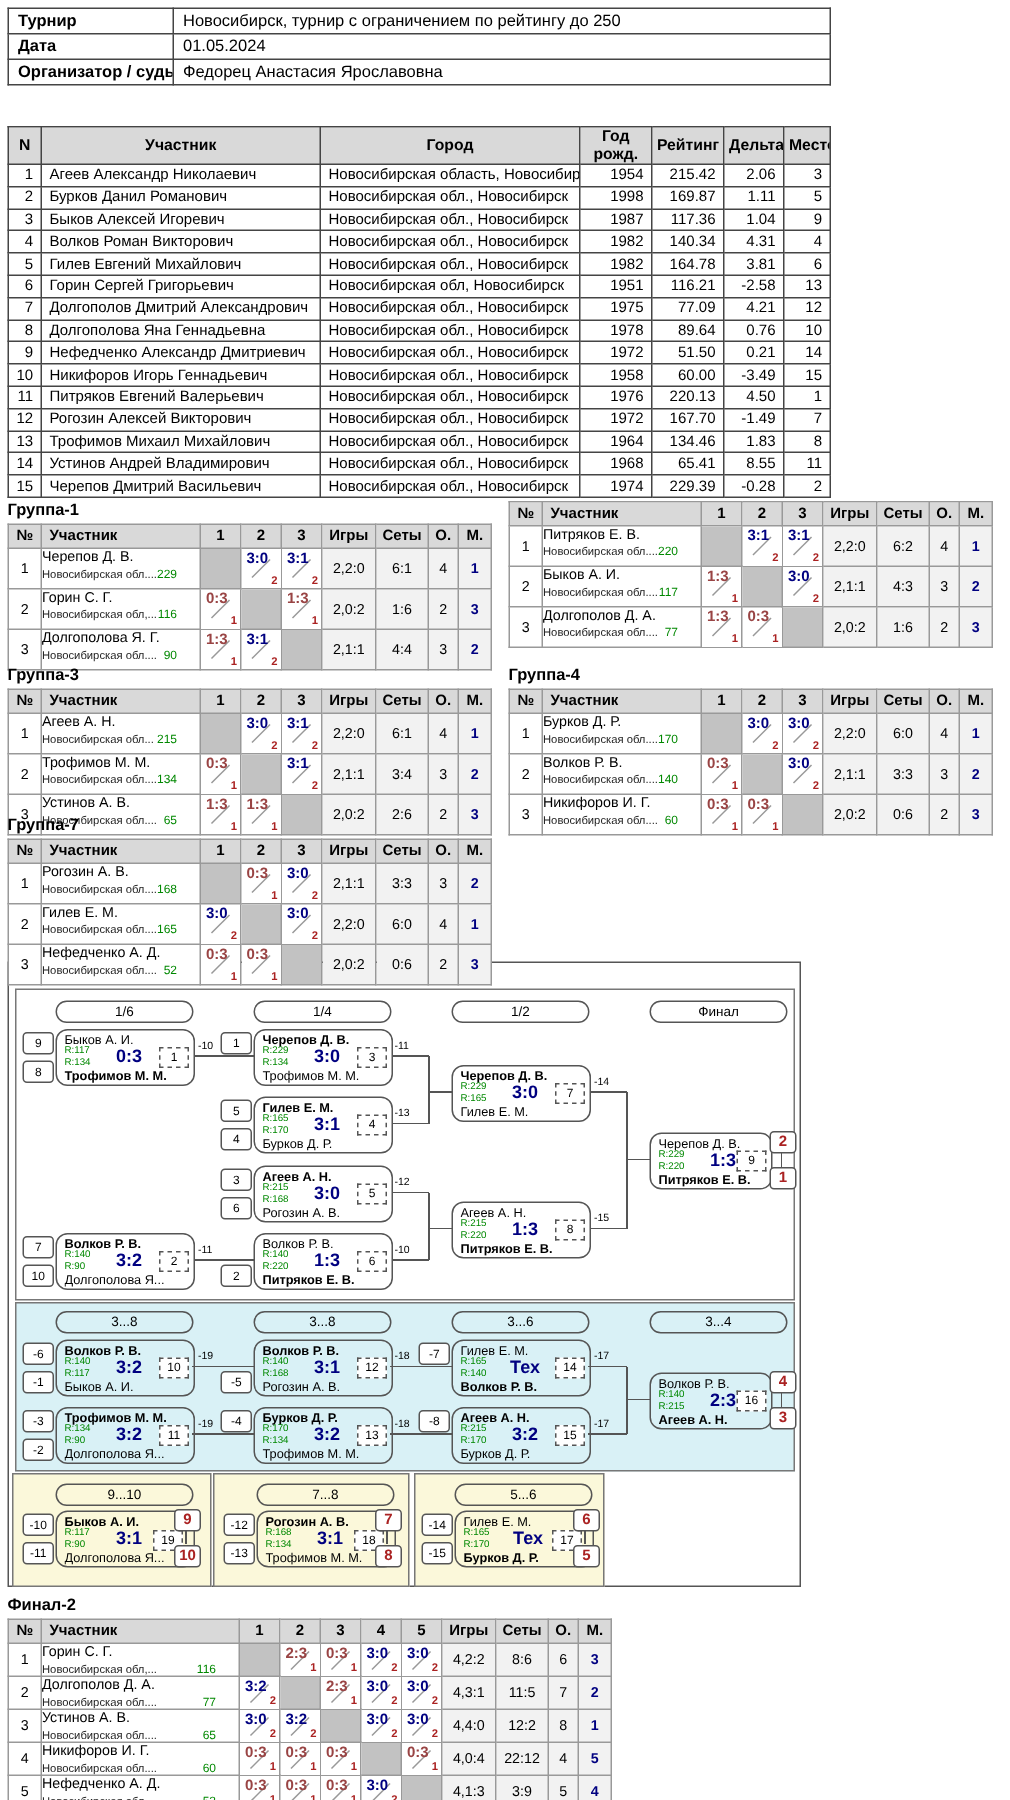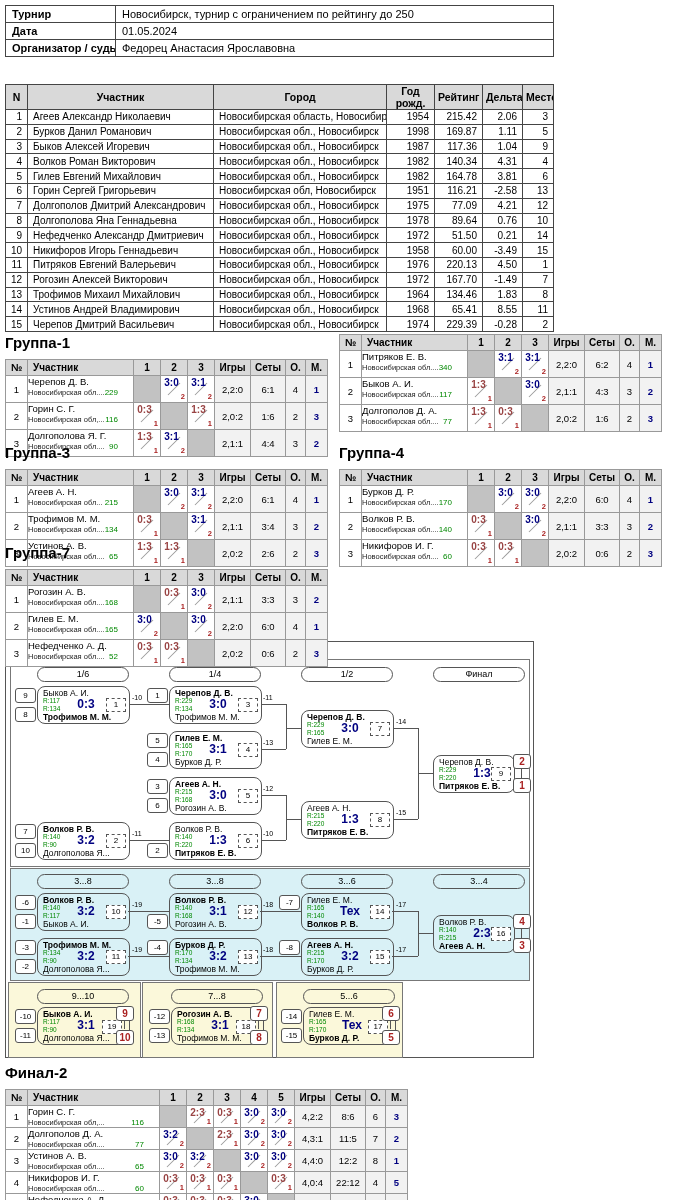--- a/index.html
+++ b/index.html
@@ -13,21 +13,21 @@
   .info-table th,.info-table td{border:1px solid #444;font-size:11px;padding:1px 6px;height:14px;text-align:left;overflow:hidden;white-space:nowrap;}
   .info-table th{font-weight:bold;}
 
   
   .ptable{position:absolute;left:5px;top:84px;width:548px;}
   .ptable th{border:1px solid #444;background:#d9d9d9;font-size:10.5px;font-weight:bold;height:16px;padding:0 3px;overflow:hidden;}
   .ptable td{border:1px solid #444;font-size:10px;padding:0 5px;height:13.8px;overflow:hidden;white-space:nowrap;}
 
   
   .gwrap{position:absolute;}
-  .gtitle{font-size:15px;font-weight:bold;height:12px;margin-bottom:13px;}
+  .gtitle{font-size:11px;font-weight:bold;height:12px;margin-bottom:3px;}
   .gtable th{border:1px solid #999;background:#d9d9d9;font-size:10px;font-weight:bold;height:15px;padding:0 3px;overflow:hidden;}
   .gtable th.th-left{text-align:left;padding-left:5px;}
   .gtable td{border:1px solid #999;height:26px;padding:0;font-size:9.5px;overflow:hidden;}
   .f2 .gtable td{height:21px;}
   .ncol{background:#fff;text-align:center;}
   .pcell{background:#fff;padding:1px 4px;vertical-align:top;}
   .pname{font-size:9.5px;white-space:nowrap;}
   .psub{display:flex;font-size:7.5px;color:#222;margin-top:1px;white-space:nowrap;}
   .prating{color:var(--rating_green,#008800);margin-left:auto;padding-right:15px;font-size:8px;}
   .stat{background:#f2f2f2;text-align:center;font-size:9.5px;}
@@ -618,21 +618,21 @@
           <th>М.</th>
         </tr>
       </thead>
       <tbody>
         <tr>
           <td class="ncol">1</td>
           <td class="pcell">
             <div class="pname">Питряков Е. В.</div>
             <div class="psub">
               <span class="preg">Новосибирская обл....</span>
-              <span class="prating">340</span>
+              <span class="prating">220</span>
             </div>
           </td>
           <td class="self-cell"></td>
           <td class="score-cell">
             <span class="sc-diag"></span>
             <span class="sc-main win">3:1</span>
             <span class="sc-sub">2</span>
           </td>
           <td class="score-cell">
             <span class="sc-diag"></span>

